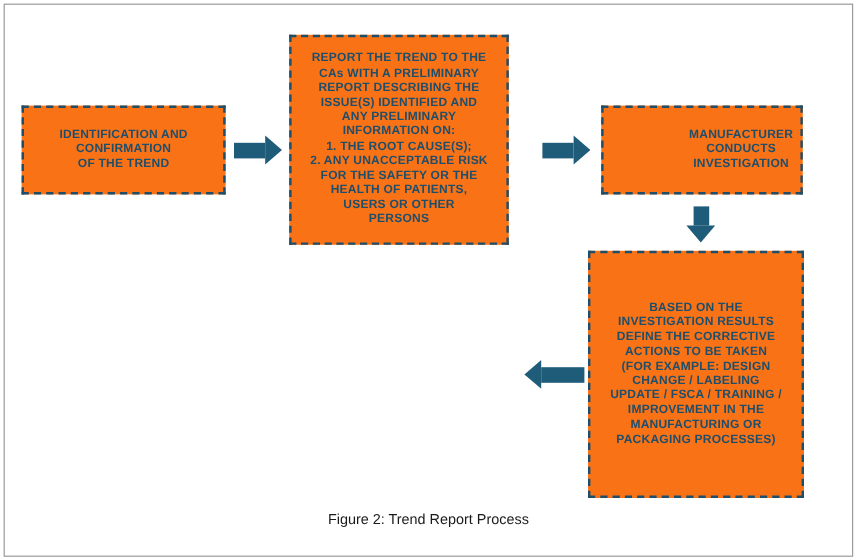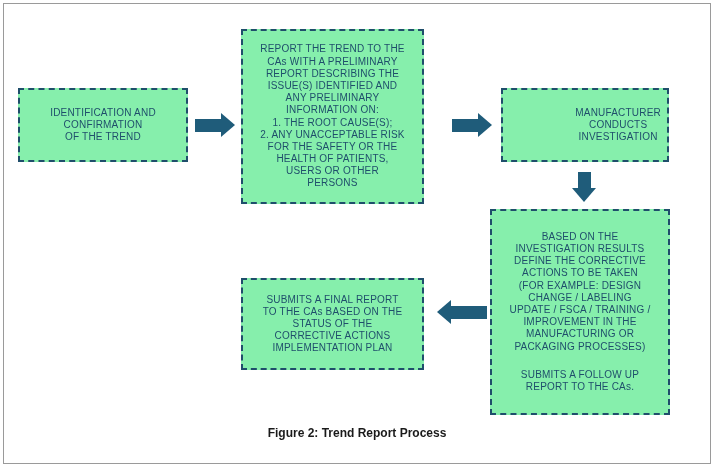--- a/index.html
+++ b/index.html
@@ -29,24 +29,24 @@
   }
   .node {
     position: absolute;
     border: 2px dashed #1f4e6b;
     box-sizing: border-box;
     display: flex;
     align-items: center;
     justify-content: center;
     text-align: center;
     color: #1f4e6b;
-    font-weight: normal;
+    font-weight: bold;
     letter-spacing: 0.2px;
     padding: 4px 6px;
-    background: #86efac;
+    background: #f97316;
   }
   .node .txt {
     white-space: pre-line;
     line-height: 1.22;
   }
   #node-identification {
     left: 18px;
     top: 88px;
     width: 170px;
     height: 74px;
@@ -77,21 +77,22 @@
   }
   #node-final-report {
     left: 241px;
     top: 278px;
     width: 183px;
     height: 92px;
     font-size: 10px;
   }
   .corrective-inner {
     display: flex;
-    flex-direction: column;
+    flex-direction: row;
+    align-items: center;
     justify-content: center;
     gap: 16px;
   }
   
   .arrow {
     position: absolute;
   }
   .arrow-h {
     display: flex;
     align-items: center;
@@ -135,21 +136,21 @@
   #arrow-3 { left: 572px; top: 172px; }
   #arrow-4 { left: 437px; top: 300px; }
   #caption {
     position: absolute;
     left: 0;
     top: 426px;
     width: 714px;
     text-align: center;
     font-size: 12px;
     color: #1a1a1a;
-    font-weight: bold;
+    font-weight: normal;
   }
 </style>
 </head>
 <body>
 
 <div id="page">
   <div id="frame"></div>
 
   <div class="node" id="node-identification">
     <span class="txt">IDENTIFICATION AND
@@ -183,32 +184,23 @@
       <span class="txt">BASED ON THE
 INVESTIGATION RESULTS
 DEFINE THE CORRECTIVE
 ACTIONS TO BE TAKEN
 (FOR EXAMPLE: DESIGN
 CHANGE / LABELING
 UPDATE / FSCA / TRAINING /
 IMPROVEMENT IN THE
 MANUFACTURING OR
 PACKAGING PROCESSES)</span>
-      <span class="txt">SUBMITS A FOLLOW UP
-REPORT TO THE CAs.</span>
     </div>
   </div>
 
-  <div class="node" id="node-final-report">
-    <span class="txt">SUBMITS A FINAL REPORT
-TO THE CAs BASED ON THE
-STATUS OF THE
-CORRECTIVE ACTIONS
-IMPLEMENTATION PLAN</span>
-  </div>
 
   <div class="arrow arrow-h" id="arrow-1">
     <div class="arrow-shaft-h" style="width:26px;"></div>
     <div class="arrow-head-right"></div>
   </div>
 
   <div class="arrow arrow-h" id="arrow-2">
     <div class="arrow-shaft-h" style="width:26px;"></div>
     <div class="arrow-head-right"></div>
   </div>

